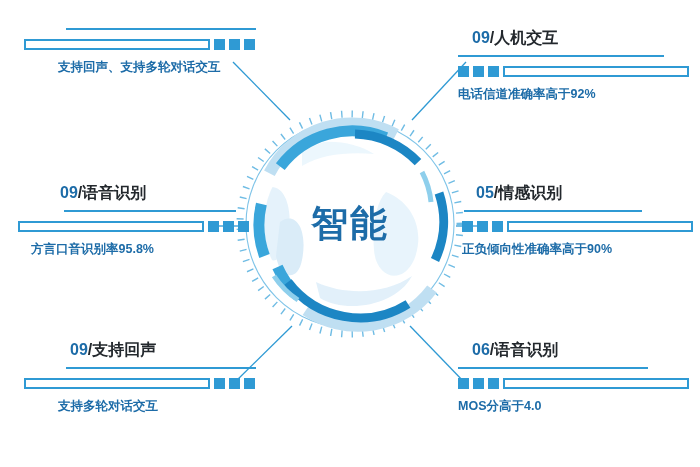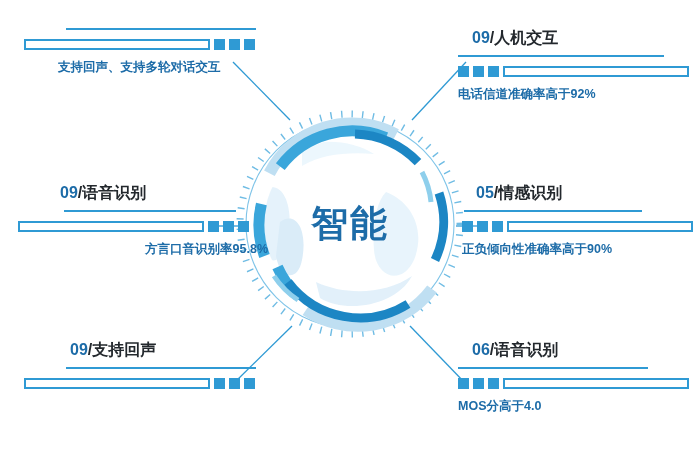--- a/index.html
+++ b/index.html
@@ -64,21 +64,21 @@
   #item-02{left:458px;top:28px;}
   #item-02 .item-head{margin-left:14px;}
   #item-02 .rule{margin-left:0px;width:206px;}
   #item-02 .bar-hollow{width:186px;}
   #item-02 .item-desc{margin-left:0px;}
 
   #item-03{left:18px;top:183px;}
   #item-03 .item-head{margin-left:42px;}
   #item-03 .rule{margin-left:46px;width:172px;}
   #item-03 .bar-hollow{width:186px;}
-  #item-03 .item-desc{margin-left:13px;text-align:right;}
+  #item-03 .item-desc{margin-left:13px;}
 
   #item-04{left:462px;top:183px;}
   #item-04 .item-head{margin-left:14px;}
   #item-04 .rule{margin-left:2px;width:178px;}
   #item-04 .bar-hollow{width:186px;}
   #item-04 .item-desc{margin-left:0px;}
 
   #item-05{left:24px;top:340px;}
   #item-05 .item-head{margin-left:46px;}
   #item-05 .rule{margin-left:42px;width:190px;}
@@ -218,20 +218,21 @@
     <div class="item-head">
       <span class="num">09</span><span class="slash">/</span><span>支持回声</span>
     </div>
     <div class="rule"></div>
     <div class="bar-row">
       <div class="bar-hollow"></div>
       <div class="sq"></div>
       <div class="sq"></div>
       <div class="sq"></div>
     </div>
+    <div class="item-desc">支持多轮对话交互</div>
   </div>
 
   <div class="item right" id="item-06">
     <div class="item-head">
       <span class="num">06</span><span class="slash">/</span><span>语音识别</span>
     </div>
     <div class="rule"></div>
     <div class="bar-row">
       <div class="sq"></div>
       <div class="sq"></div>

